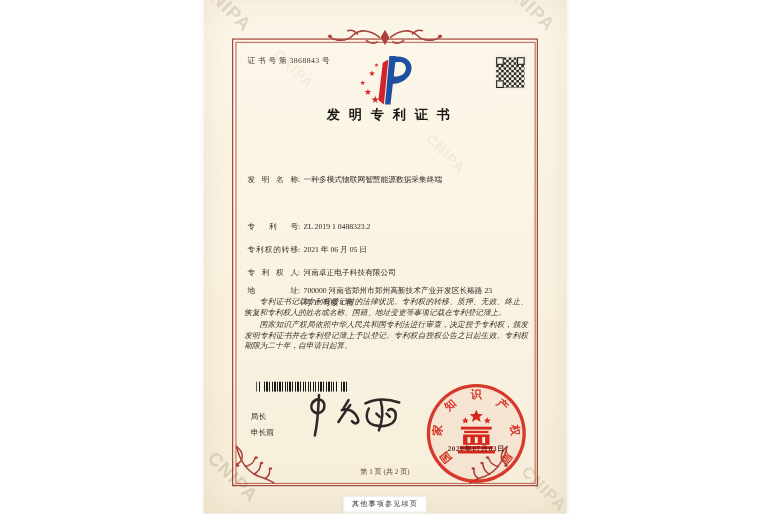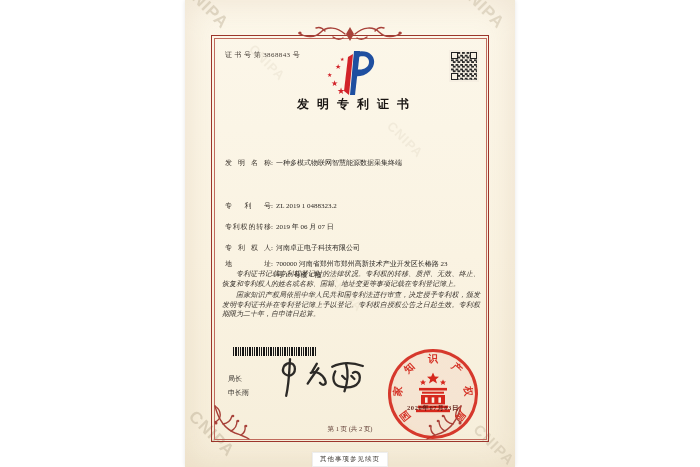--- a/index.html
+++ b/index.html
@@ -167,21 +167,21 @@
 
   <div class="title">发明专利证书</div>
 
   <div class="frow r1">
     <span class="flabel">发明名称</span><span class="fcolon">:</span><span class="fval"><span>一种多模式物联网智慧能源数据采集终端</span></span>
   </div>
   <div class="frow r3">
     <span class="flabel">专利号</span><span class="fcolon">:</span><span class="fval"><span>ZL 2019 1 0488323.2</span></span>
   </div>
   <div class="frow r4">
-    <span class="flabel">专利权的转移</span><span class="fcolon">:</span><span class="fval"><span>2019 年 06 月 07 日</span></span>
+    <span class="flabel">专利权的转移</span><span class="fcolon">:</span><span class="fval"><span>2021 年 06 月 05 日</span></span>
   </div>
   <div class="frow r5">
     <span class="flabel">专利权人</span><span class="fcolon">:</span><span class="fval"><span>河南卓正电子科技有限公司</span></span>
   </div>
   <div class="frow r6">
     <span class="flabel">地址</span><span class="fcolon">:</span><span class="fval"><span>700000 河南省郑州市郑州高新技术产业开发区长椿路 23</span><span class="l2">号 17 号楼 1 幢</span></span>
   </div>
 
 
   <div class="body-text">

